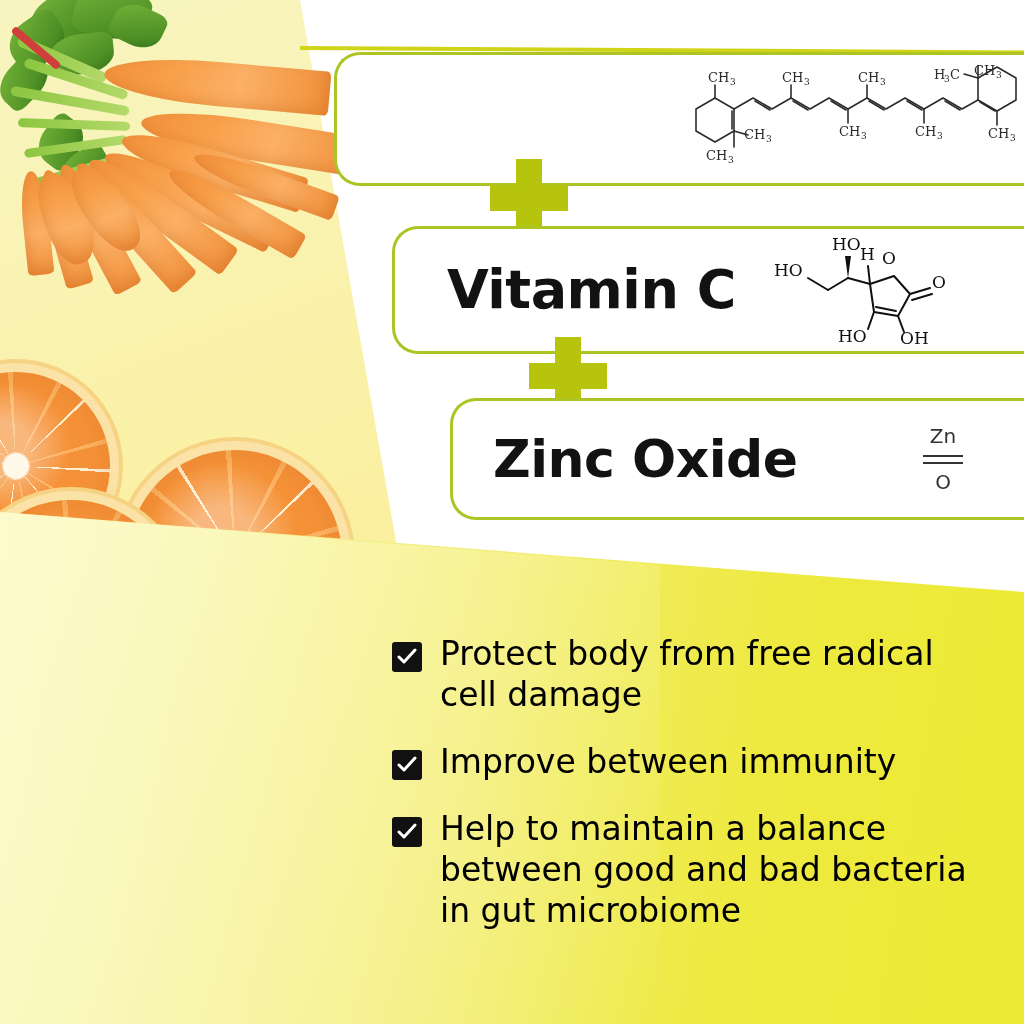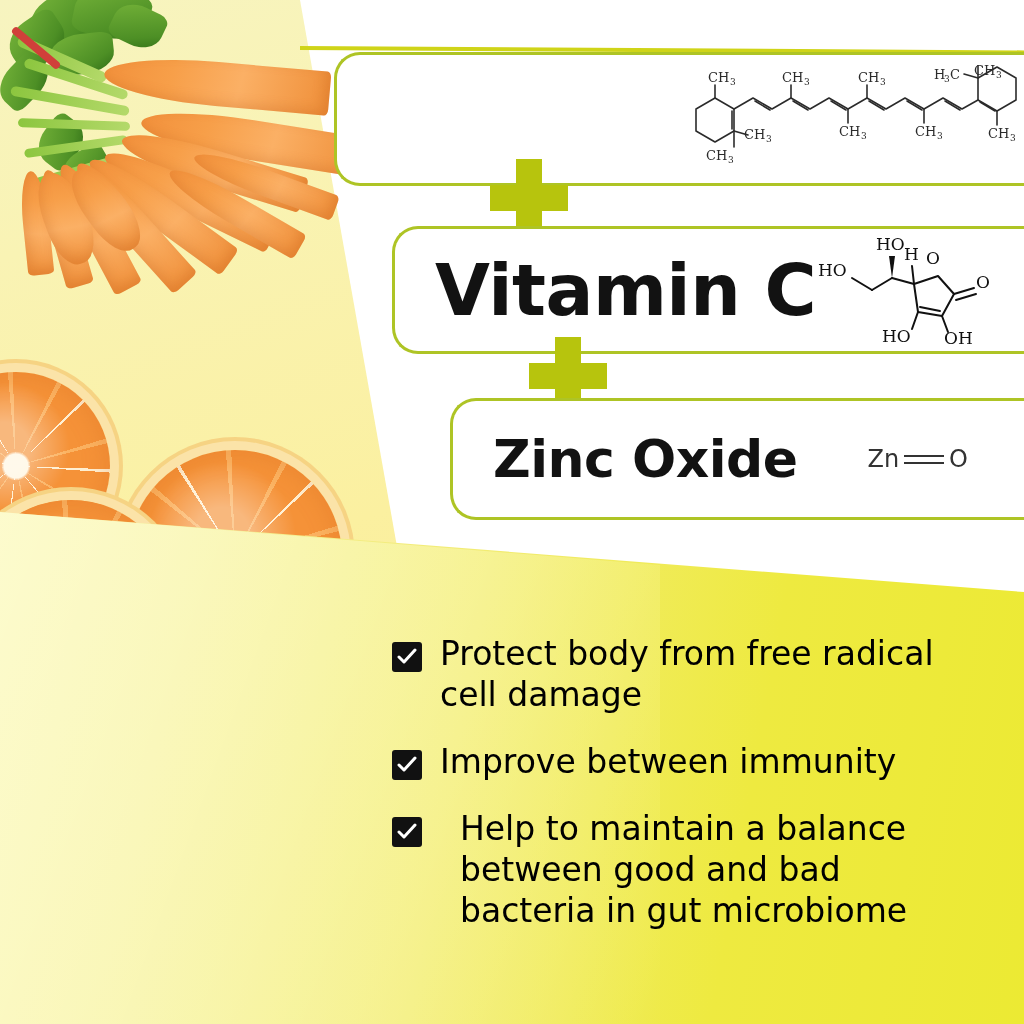--- a/index.html
+++ b/index.html
@@ -55,21 +55,21 @@
   #card-2{left:392px;top:226px;width:642px;height:128px;}
   #card-3{left:450px;top:398px;width:584px;height:122px;}
 
   .card-label{
     font-weight:bold;color:#121212;
     line-height:1;white-space:nowrap;
     letter-spacing:-.5px;
     font-family:"DejaVu Sans","Liberation Sans",sans-serif;
   }
   #card-1 .card-label{font-size:56px;margin-left:28px;}
-  #card-2 .card-label{font-size:71px;margin-left:40px;}
+  #card-2 .card-label{font-size:54px;margin-left:52px;}
   #card-3 .card-label{font-size:52px;margin-left:40px;}
 
   .struct{margin-left:auto;display:flex;align-items:center;justify-content:flex-end;}
   #card-1 .struct{margin-right:4px;}
   #card-2 .struct{margin-right:72px;}
   #card-3 .struct{margin-right:66px;}
 
   
   .plus{
     position:absolute;width:78px;height:78px;color:#b7c40d;
@@ -80,21 +80,21 @@
   .plus::before{left:50%;top:0;width:26px;height:78px;margin-left:-13px;}
   .plus::after{top:50%;left:0;width:78px;height:26px;margin-top:-13px;}
   #plus-1{left:490px;top:159px;}
   #plus-2{left:529px;top:337px;}
 
   
   .benefits{
     position:absolute;left:392px;top:634px;width:588px;
   }
   .benefit{display:flex;align-items:flex-start;margin-bottom:26px;}
-  .benefit:last-child{margin-bottom:0;gap:20px;}
+  .benefit:last-child{margin-bottom:0;}
   .check{
     flex:0 0 auto;width:30px;height:30px;background:#111111;border-radius:3px;
     margin-top:8px;margin-right:18px;position:relative;
   }
   .check svg{position:absolute;left:5px;top:6px;}
   .benefit-text{
     font-size:33px;line-height:1.24;color:#000000;
     font-family:"DejaVu Sans","Liberation Sans",sans-serif;
     font-weight:400;
   }
@@ -327,21 +327,21 @@
         </g>
       </svg>
     </div>
   </div>
 
   <div class="plus" id="plus-2"></div>
 
   <div class="card" id="card-3">
     <div class="card-label">Zinc Oxide</div>
     <div class="struct">
-      <div style="display:flex;align-items:center;font-family:'DejaVu Sans','Liberation Sans',sans-serif;font-size:24px;color:#333;">
+      <div style="display:flex;align-items:center;font-family:'DejaVu Sans','Liberation Sans',sans-serif;font-size:20px;color:#333;flex-direction:column;">
         <span>Zn</span>
         <svg width="44" height="22" viewBox="0 0 44 22" style="margin:0 3px;">
           <line x1="2" y1="8" x2="42" y2="8" stroke="#333" stroke-width="2.2"></line>
           <line x1="2" y1="15" x2="42" y2="15" stroke="#333" stroke-width="2.2"></line>
         </svg>
         <span>O</span>
       </div>
     </div>
   </div>
 

